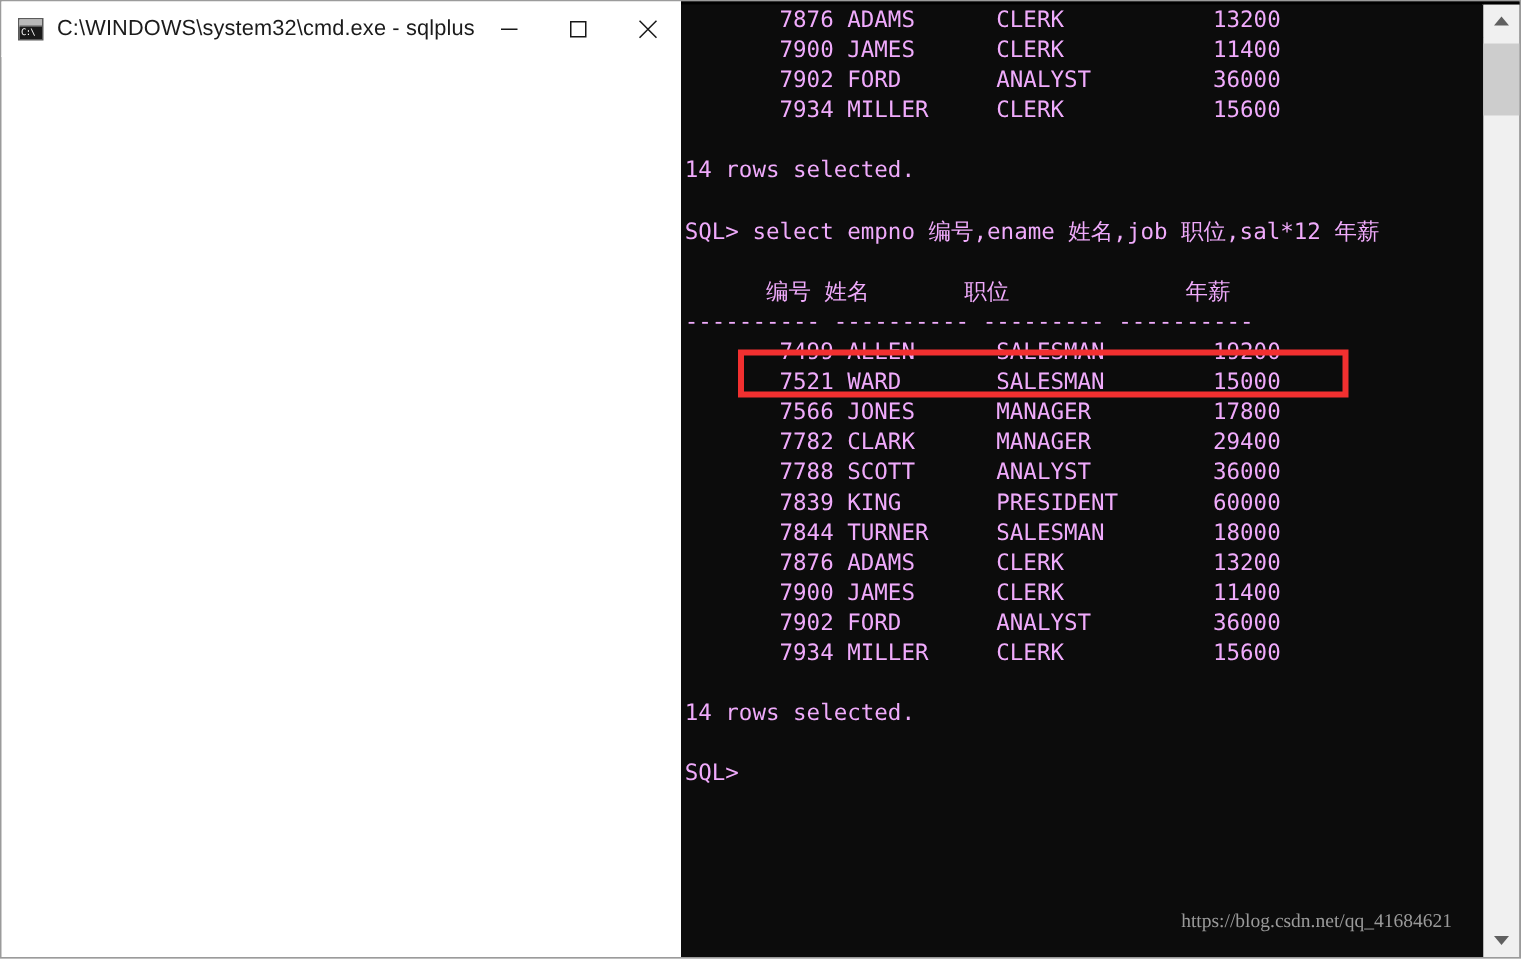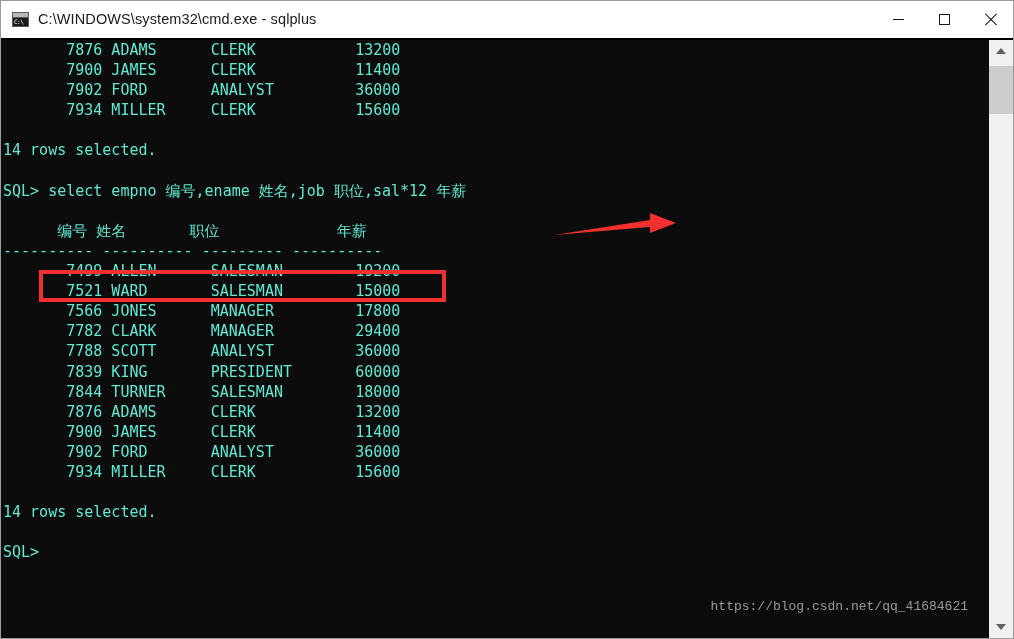--- a/index.html
+++ b/index.html
@@ -15,21 +15,20 @@
   }
 
   .window {
     position: relative;
     width: 1014px;
     height: 639px;
     box-sizing: border-box;
     background: #ffffff;
     border: 1px solid #9b9b9b;
     display: flex;
-    flex-direction: column;
   }
 
   
   .titlebar {
     position: relative;
     height: 36px;
     min-height: 36px;
     background: #ffffff;
     display: flex;
     align-items: center;
@@ -143,21 +142,21 @@
     position: absolute;
     left: 0;
     top: 0;
     right: 0;
     padding-left: 2px;
   }
   .line {
     font-family: "DejaVu Sans Mono", monospace;
     font-size: 15px;
     line-height: 20.1px;
-    color: #5eead4;
+    color: #f0abfc;
     white-space: pre;
     letter-spacing: 0px;
     height: 20.1px;
   }
   .line.cjk {
     font-family: "DejaVu Sans Mono", "DejaVu Sans", monospace;
   }
   .line.blank { color: transparent; }
 
   
@@ -176,22 +175,22 @@
     left: 553px;
     top: 172px;
     width: 122px;
     height: 26px;
     pointer-events: none;
   }
 
   .watermark {
     position: absolute;
     right: 20px;
-    bottom: 24px;
-    font-family: Liberation Mono, monospace;
+    bottom: 16px;
+    font-family: Liberation Serif, serif;
     font-size: 13px;
     color: #9a9a9a;
     white-space: nowrap;
   }
 
   
   .scrollbar {
     position: relative;
     width: 24px;
     min-width: 24px;

